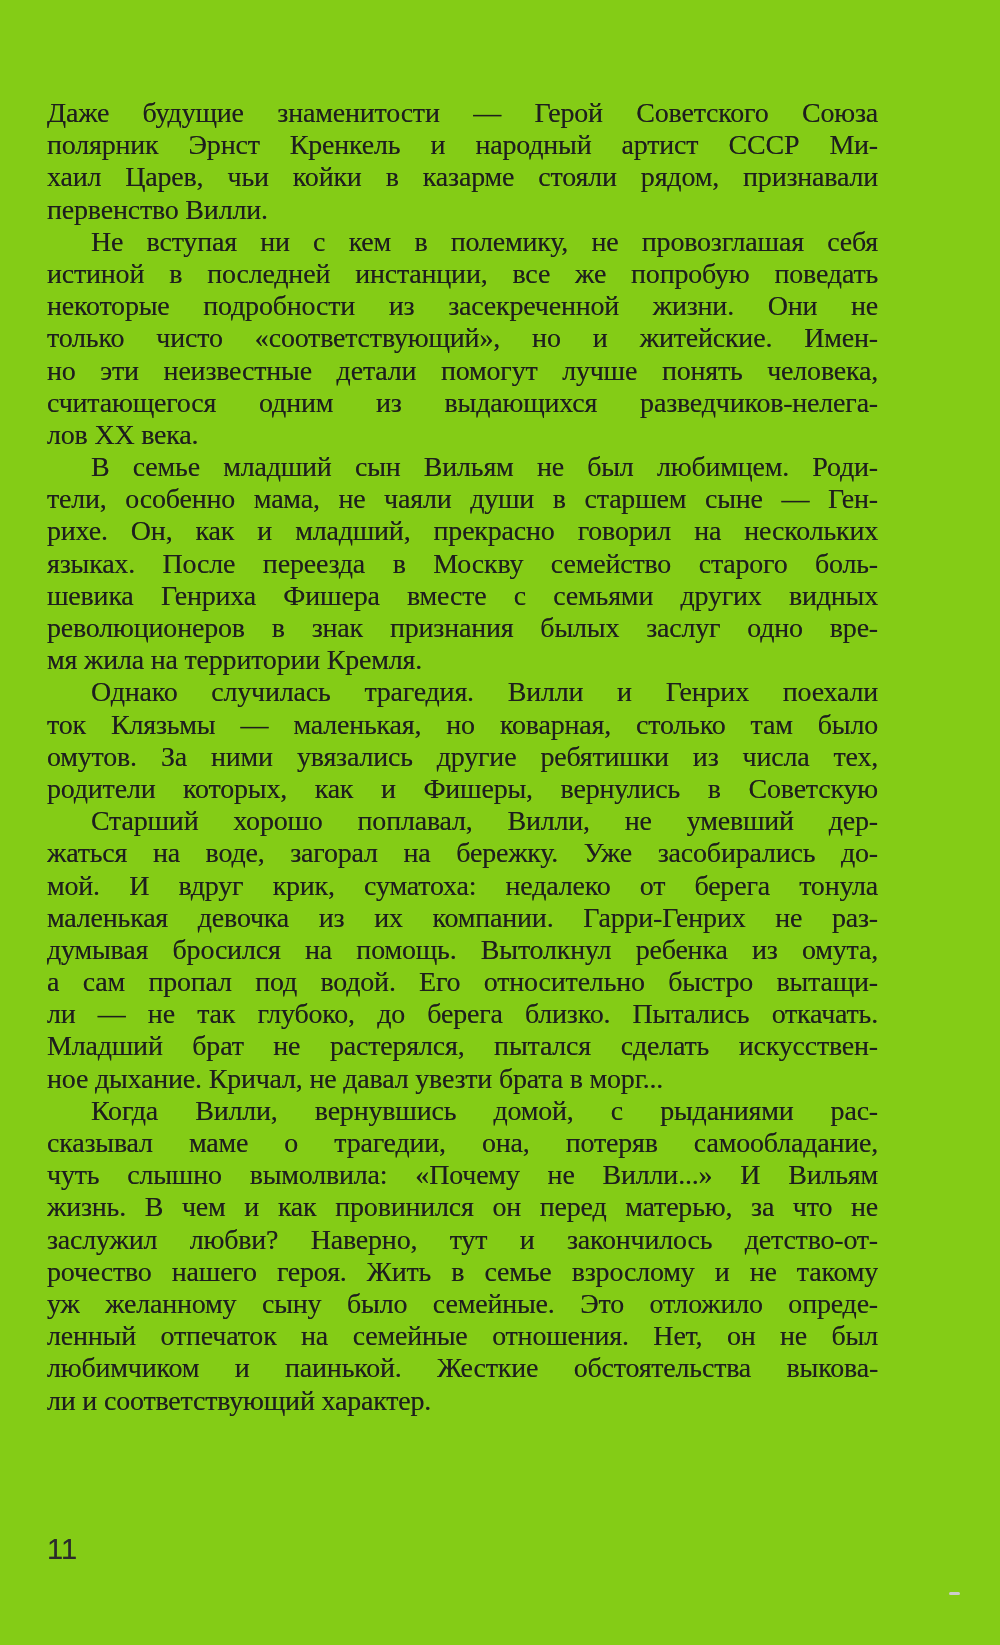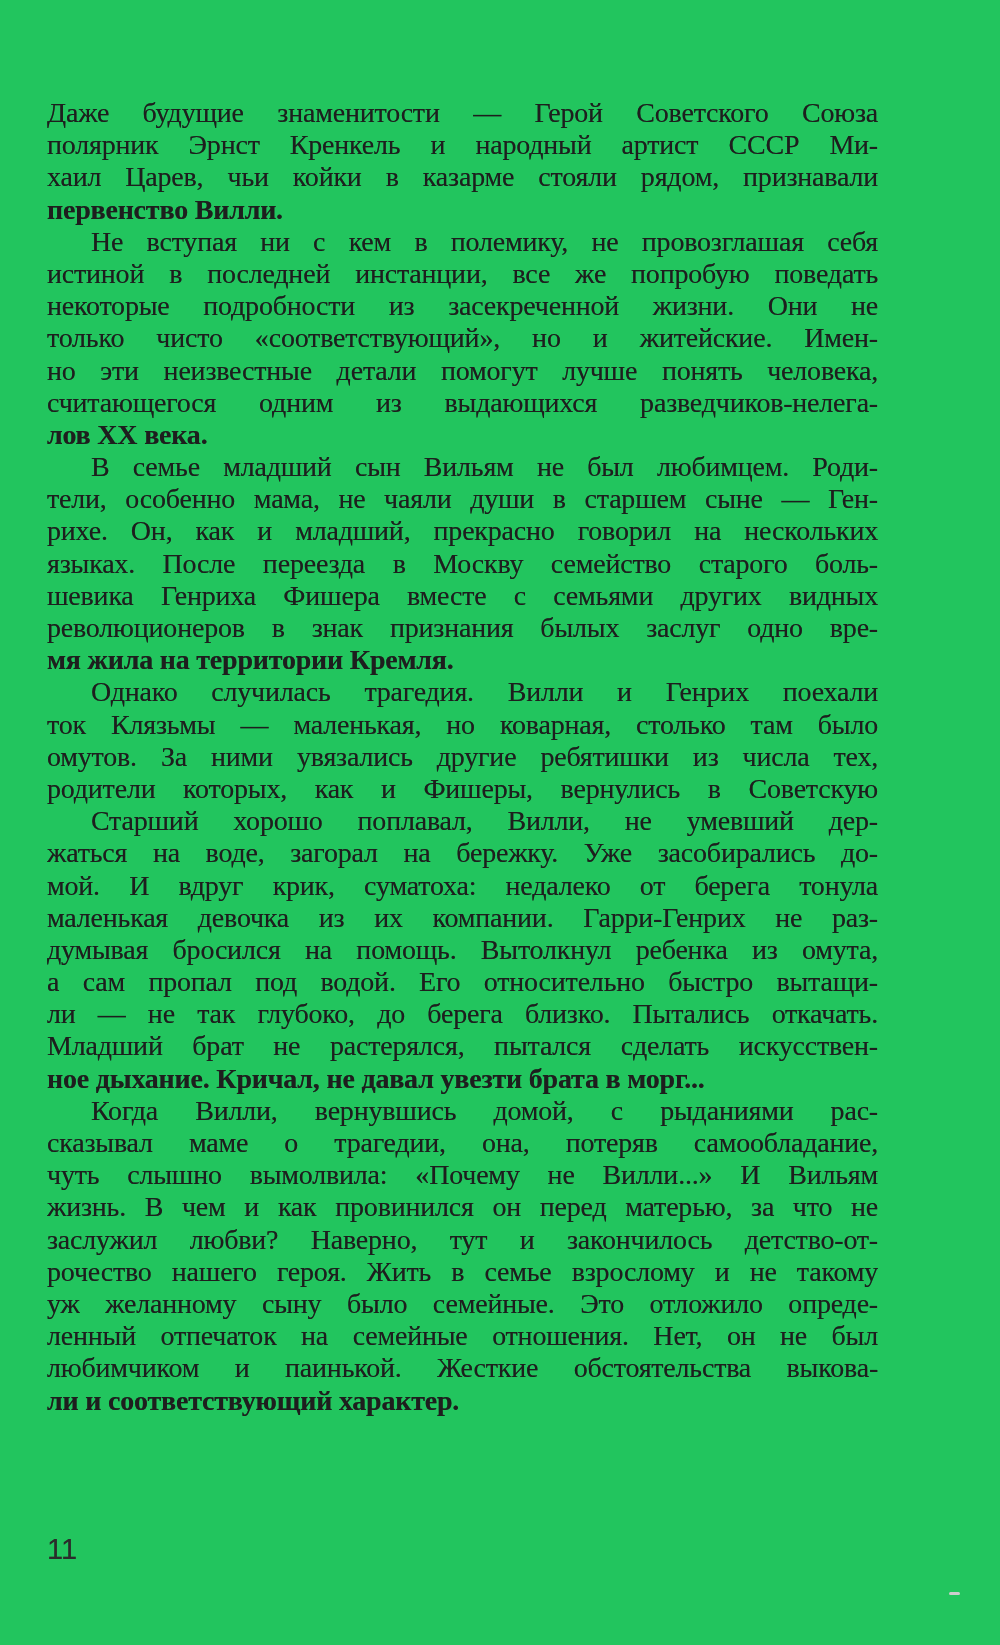--- a/index.html
+++ b/index.html
@@ -5,21 +5,21 @@
   html, body {
     margin: 0;
     padding: 0;
     background: #f4f4f4;
   }
   .page {
     position: relative;
     width: 1000px;
     height: 1645px;
     margin: 0;
-    background: #22c55e;
+    background: #84cc16;
     font-family: "Liberation Serif", "DejaVu Serif", serif;
     color: #1e1e1e;
     overflow: hidden;
   }
   .text-block {
     position: absolute;
     left: 47px;
     top: 97px;
     width: 831px;
   }
@@ -33,21 +33,20 @@
     height: 32.2px;
     letter-spacing: -0.2px;
     text-align: justify;
     text-align-last: justify;
     overflow: hidden;
     white-space: normal;
     text-shadow: 0 0 0.5px rgba(25,25,25,0.55);
   }
   .line.last {
     text-align-last: left;
-    font-weight: bold;
   }
   .line.indent {
     text-indent: 44px;
   }
   .page-number {
     position: absolute;
     top: 1534px;
     left: 47px;
     width: 831px;
     font-family: "Liberation Sans", "DejaVu Sans", sans-serif;

